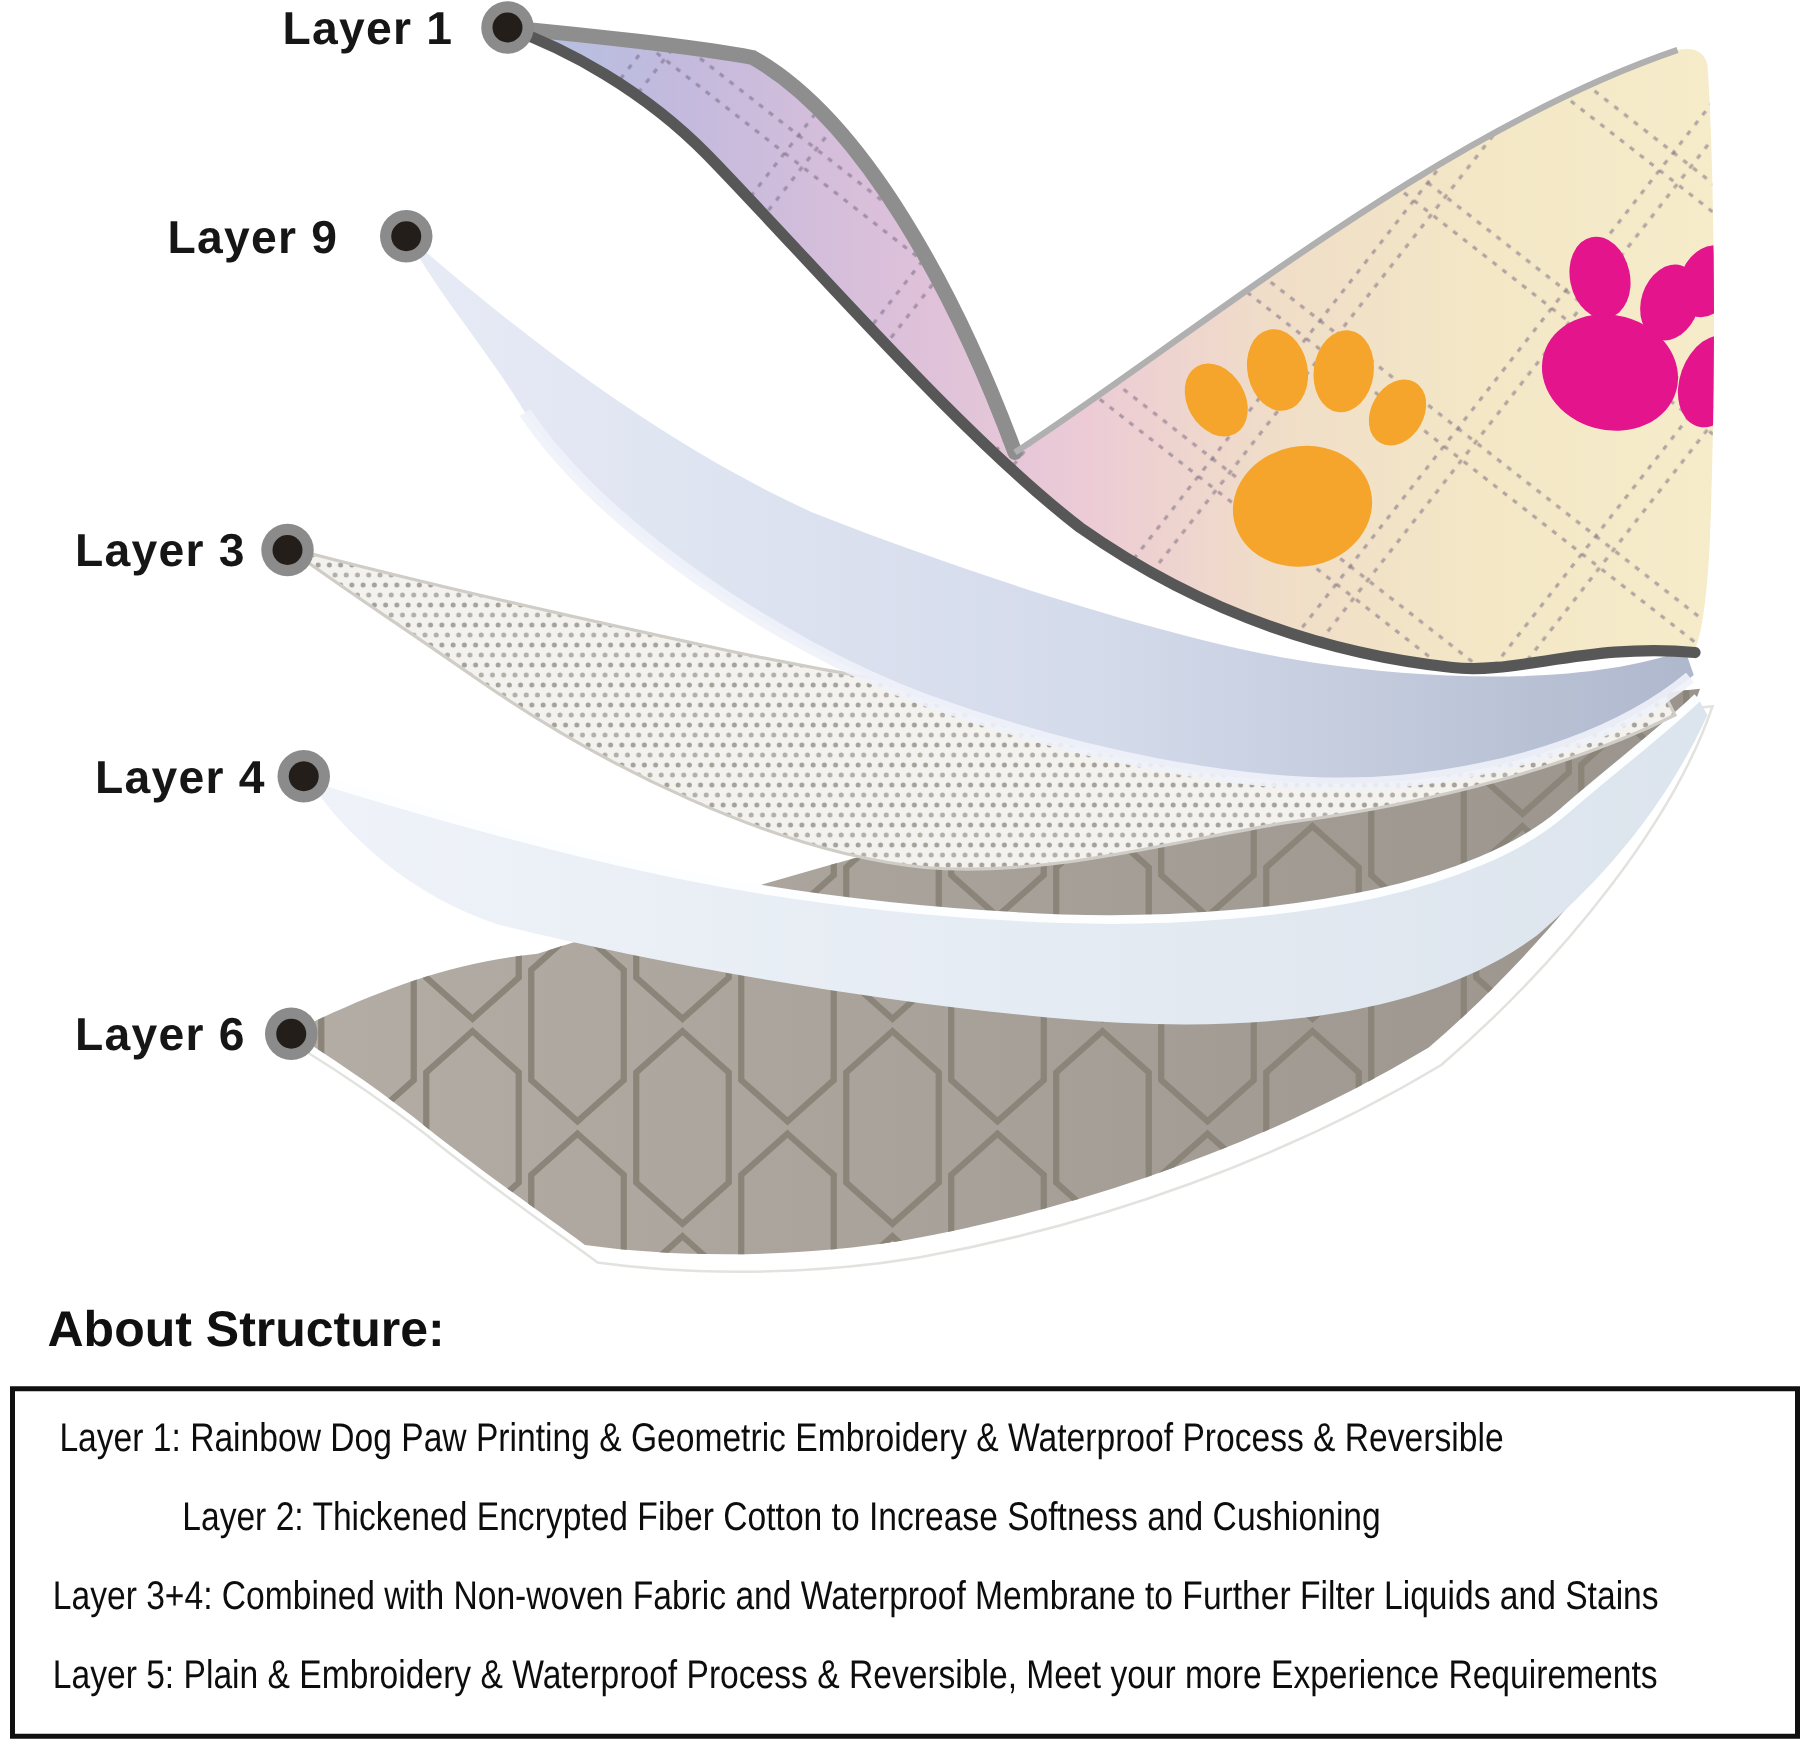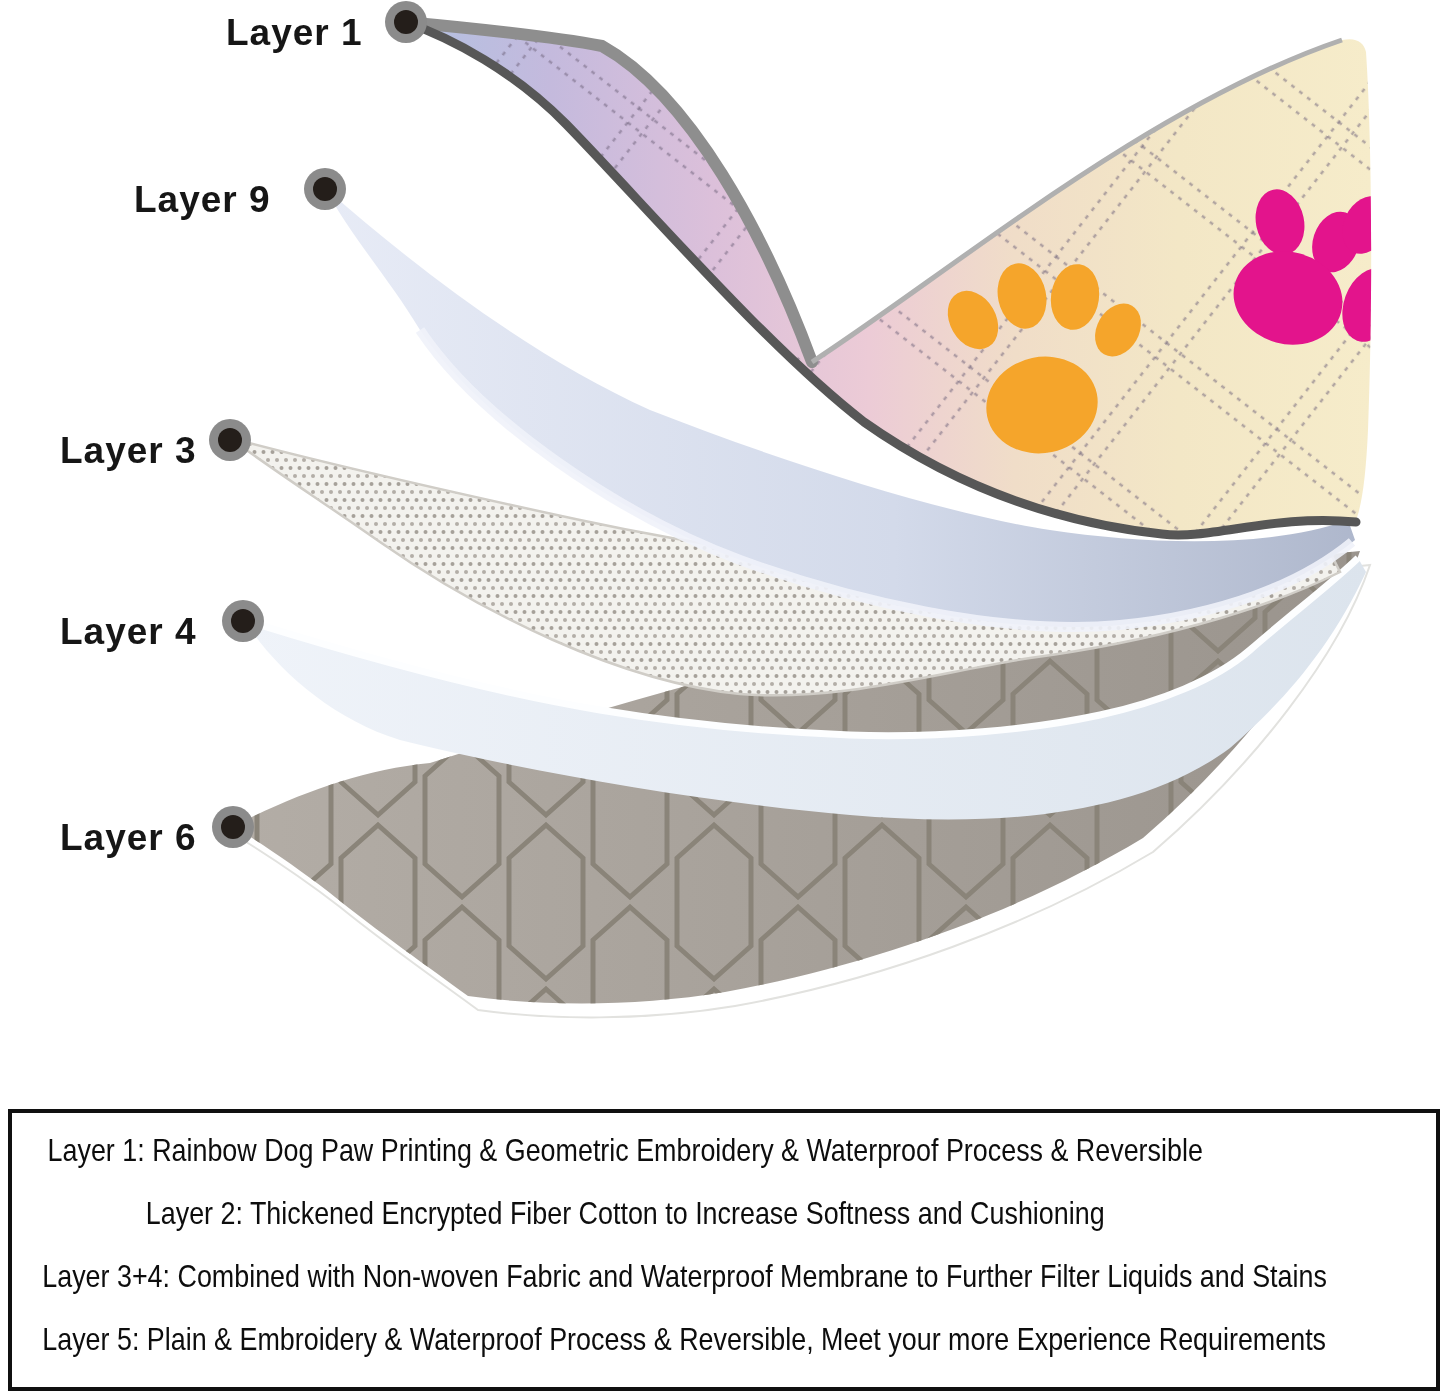--- a/index.html
+++ b/index.html
@@ -3,21 +3,21 @@
 <meta charset="utf-8">
 <style>
   html,body{margin:0;padding:0;background:#ffffff;}
   .stage{
     position:relative;width:1445px;height:1392px;background:#ffffff;overflow:hidden;
     font-family:"Liberation Sans",sans-serif;
   }
   svg.art{position:absolute;left:0;top:0;display:block;}
   .layer-label{
     position:absolute;font-weight:700;font-size:37px;line-height:37px;
-    color:#161616;white-space:nowrap;letter-spacing:1px;margin-top:10px;
+    color:#161616;white-space:nowrap;letter-spacing:1px;
   }
   .callout-dot{
     position:absolute;width:42px;height:42px;border-radius:50%;
     background:#8b8b8b;display:flex;align-items:center;justify-content:center;
   }
   .callout-dot i{display:block;width:24px;height:24px;border-radius:50%;background:#241e1a;}
   .about-heading{
     position:absolute;left:38px;top:1042px;font-size:40px;font-weight:700;color:#101010;
     white-space:nowrap;
   }
@@ -161,39 +161,40 @@
       <path fill="none" stroke="#8e8e8e" stroke-width="12" stroke-linecap="round" d="M405,22 C470,28 560,38 602,46 C690,95 765,235 812,362"></path>
       <path fill="none" stroke="#b0b0b0" stroke-width="5" d="M812,362 C950,272 1150,105 1342,40"></path>
       <path fill="none" stroke="#575757" stroke-width="9" stroke-linecap="round" d="M405,22 C452,38 515,72 566,124 C645,205 768,348 864,422
            C935,472 1032,520 1162,534 C1212,540 1272,514 1356,522"></path>
     </g>
   </svg>
 
   <div class="layer-label" style="left:226px;top:4px;">Layer 1</div>
   <div class="layer-label" style="left:134px;top:171px;">Layer 9</div>
   <div class="layer-label" style="left:60px;top:422px;text-align:right;">Layer 3</div>
-  <div class="layer-label" style="left:60px;top:603px;">Layer 4</div>
+  <div class="layer-label" style="left:76px;top:603px;">Layer 4</div>
   <div class="layer-label" style="left:60px;top:809px;">Layer 6</div>
 
   <div class="callout-dot" style="left:385px;top:1px;">
       <i></i>
     </div>
   <div class="callout-dot" style="left:304px;top:168px;">
       <i></i>
     </div>
   <div class="callout-dot" style="left:209px;top:419px;">
       <i></i>
     </div>
   <div class="callout-dot" style="left:222px;top:600px;">
       <i></i>
     </div>
   <div class="callout-dot" style="left:212px;top:806px;">
       <i></i>
     </div>
 
+  <div class="about-heading">About Structure:</div>
 
   <div class="about-box">
     <p class="about-line">Layer 1: Rainbow Dog Paw Printing &amp; Geometric Embroidery &amp; Waterproof Process &amp; Reversible</p>
     <p class="about-line">Layer 2: Thickened Encrypted Fiber Cotton to Increase Softness and Cushioning</p>
     <p class="about-line">Layer 3+4: Combined with Non-woven Fabric and Waterproof Membrane to Further Filter Liquids and Stains</p>
     <p class="about-line">Layer 5: Plain &amp; Embroidery &amp; Waterproof Process &amp; Reversible, Meet your more Experience Requirements</p>
   </div>
 
 </div>
 

